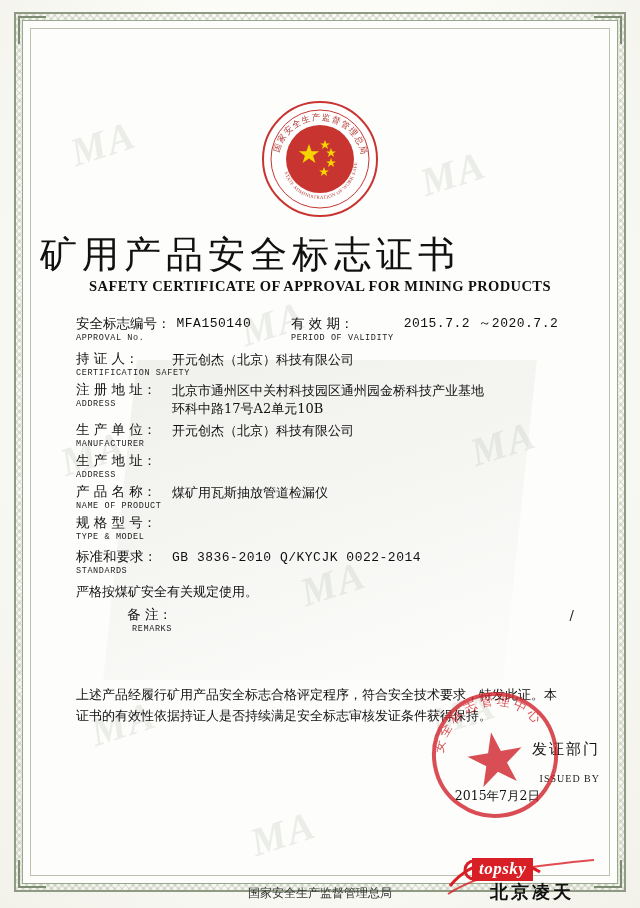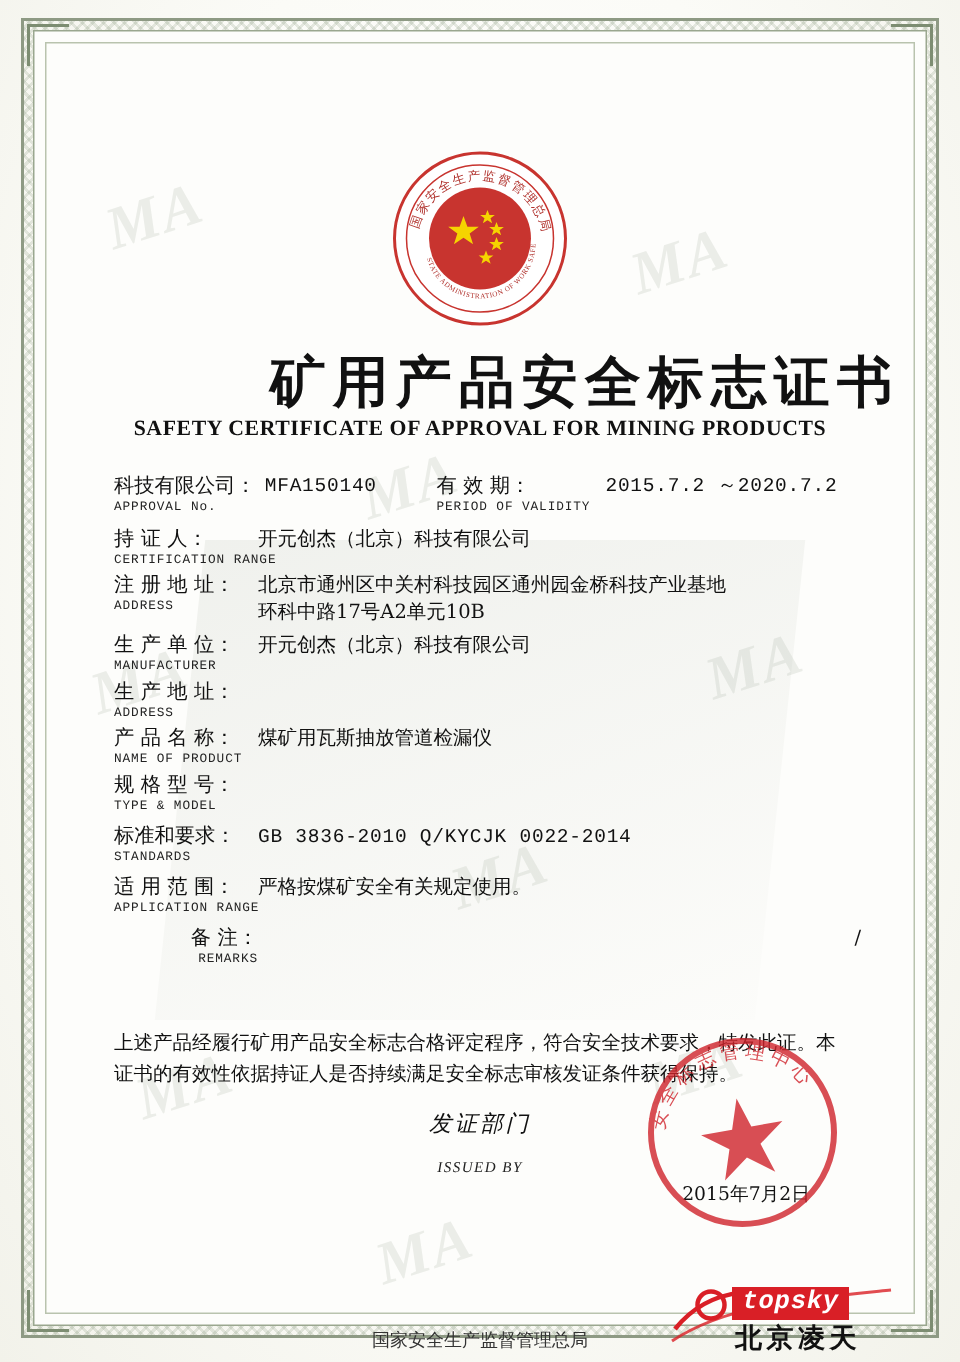--- a/index.html
+++ b/index.html
@@ -57,23 +57,23 @@
 
   
   .content{position:absolute;left:40px;top:40px;right:40px;bottom:44px;}
 
   .emblem{
     position:absolute;left:50%;top:60px;transform:translateX(-50%);
     width:118px;height:118px;
   }
 
   .title-cn{
-    position:absolute;left:0;right:0;top:190px;text-align:right;
+    position:absolute;left:0;right:12px;top:190px;text-align:left;
     font-family:"DejaVu Serif", serif;
-    font-size:37px;font-weight:bold;letter-spacing:5px;color:#111;
+    font-size:37px;font-weight:normal;letter-spacing:5px;color:#111;
     white-space:nowrap;
   }
   .title-en{
     position:absolute;left:0;right:0;top:238px;text-align:center;
     font-family:"Liberation Serif", serif;
     font-size:14.5px;font-weight:bold;letter-spacing:.4px;color:#111;
   }
 
   .fields{position:absolute;left:36px;right:26px;top:275px;}
   .row{position:relative;margin-bottom:3px;}
@@ -102,21 +102,21 @@
   .toprow{display:flex;align-items:flex-start;margin-bottom:7px;}
   .tr-a{width:215px;display:flex;}
   .tr-b{flex:1;display:flex;}
 
   .footer-text{
     position:absolute;left:36px;right:26px;top:645px;
     font-family:Liberation Mono, monospace;
     font-size:13px;line-height:21px;color:#111;text-indent:0;
   }
   .issued{
-    position:absolute;left:0;right:0;top:700px;text-align:center;font-style:italic;
+    position:absolute;left:0;right:0;top:700px;text-align:right;
   }
   .issued .cn{font-family:"DejaVu Serif", serif;font-size:15px;letter-spacing:2px;color:#111;}
   .issued .en{font-family:"Liberation Serif", serif;font-size:10px;letter-spacing:1px;color:#222;margin-top:14px;}
   .issue-date{
     position:absolute;right:60px;top:748px;
     font-family:"DejaVu Serif", serif;font-size:12.5px;color:#111;
   }
 
   .stamp{
     position:absolute;right:30px;top:640px;width:150px;height:150px;
@@ -124,22 +124,22 @@
   }
 
   .bottom-org{
     position:absolute;left:0;right:0;bottom:6px;text-align:center;
     font-family:"DejaVu Serif", serif;font-size:12px;color:#333;
   }
   .logo{
     position:absolute;right:6px;bottom:0px;width:190px;height:58px;
   }
   .logo .topsky{
-    position:absolute;left:44px;top:8px;
-    background:#d91f26;color:#fff;font-family:Liberation Mono, monospace;
+    position:absolute;left:28px;top:8px;
+    background:#d91f26;color:#fff;font-family:Liberation Serif, serif;
     font-weight:bold;font-style:italic;font-size:17px;
     padding:1px 7px 2px 7px;letter-spacing:.5px;
   }
   .logo .cn{
     position:absolute;left:46px;top:30px;
     font-family:"DejaVu Serif", serif;font-weight:bold;font-size:18px;color:#111;
     letter-spacing:3px;
   }
 </style>
 </head>
@@ -196,38 +196,38 @@
     </div>
 
     <div class="title-cn">矿用产品安全标志证书</div>
     <div class="title-en">SAFETY CERTIFICATE OF APPROVAL FOR MINING PRODUCTS</div>
 
     <div class="fields">
 
       <div class="toprow">
         <div class="tr-a">
           <div class="lbl">
-            <span class="cn">科技有限公司：</span>
+            <span class="cn">安全标志编号：</span>
             <span class="sub">APPROVAL No.</span>
           </div>
           <div class="val mono" style="margin-left:6px;">MFA150140</div>
         </div>
         <div class="tr-b">
           <div class="lbl">
             <span class="cn">有 效 期：</span>
             <span class="sub">PERIOD OF VALIDITY</span>
           </div>
           <div class="val mono" style="margin-left:10px;">2015.7.2 ～2020.7.2</div>
         </div>
       </div>
 
       <div class="row rowflex">
         <div class="colL lbl">
           <span class="cn">持 证 人：</span>
-          <span class="sub">CERTIFICATION RANGE</span>
+          <span class="sub">CERTIFICATION SAFETY</span>
         </div>
         <div class="colV val">开元创杰（北京）科技有限公司</div>
       </div>
 
       <div class="row rowflex">
         <div class="colL lbl">
           <span class="cn">注 册 地 址：</span>
           <span class="sub">ADDRESS</span>
         </div>
         <div class="colV">
@@ -268,24 +268,20 @@
 
       <div class="row rowflex" style="margin-top:6px;">
         <div class="colL lbl">
           <span class="cn">标准和要求：</span>
           <span class="sub">STANDARDS</span>
         </div>
         <div class="colV val mono">GB 3836-2010  Q/KYCJK 0022-2014</div>
       </div>
 
       <div class="row rowflex" style="margin-top:6px;">
-        <div class="colL lbl">
-          <span class="cn">适 用 范 围：</span>
-          <span class="sub">APPLICATION RANGE</span>
-        </div>
         <div class="colV val">严格按煤矿安全有关规定使用。</div>
       </div>
 
       <div class="row rowflex" style="margin-top:6px;text-align:right;">
         <div class="colL lbl">
           <span class="cn">备      注：</span>
           <span class="sub">REMARKS</span>
         </div>
         <div class="colV val">/</div>
       </div>

